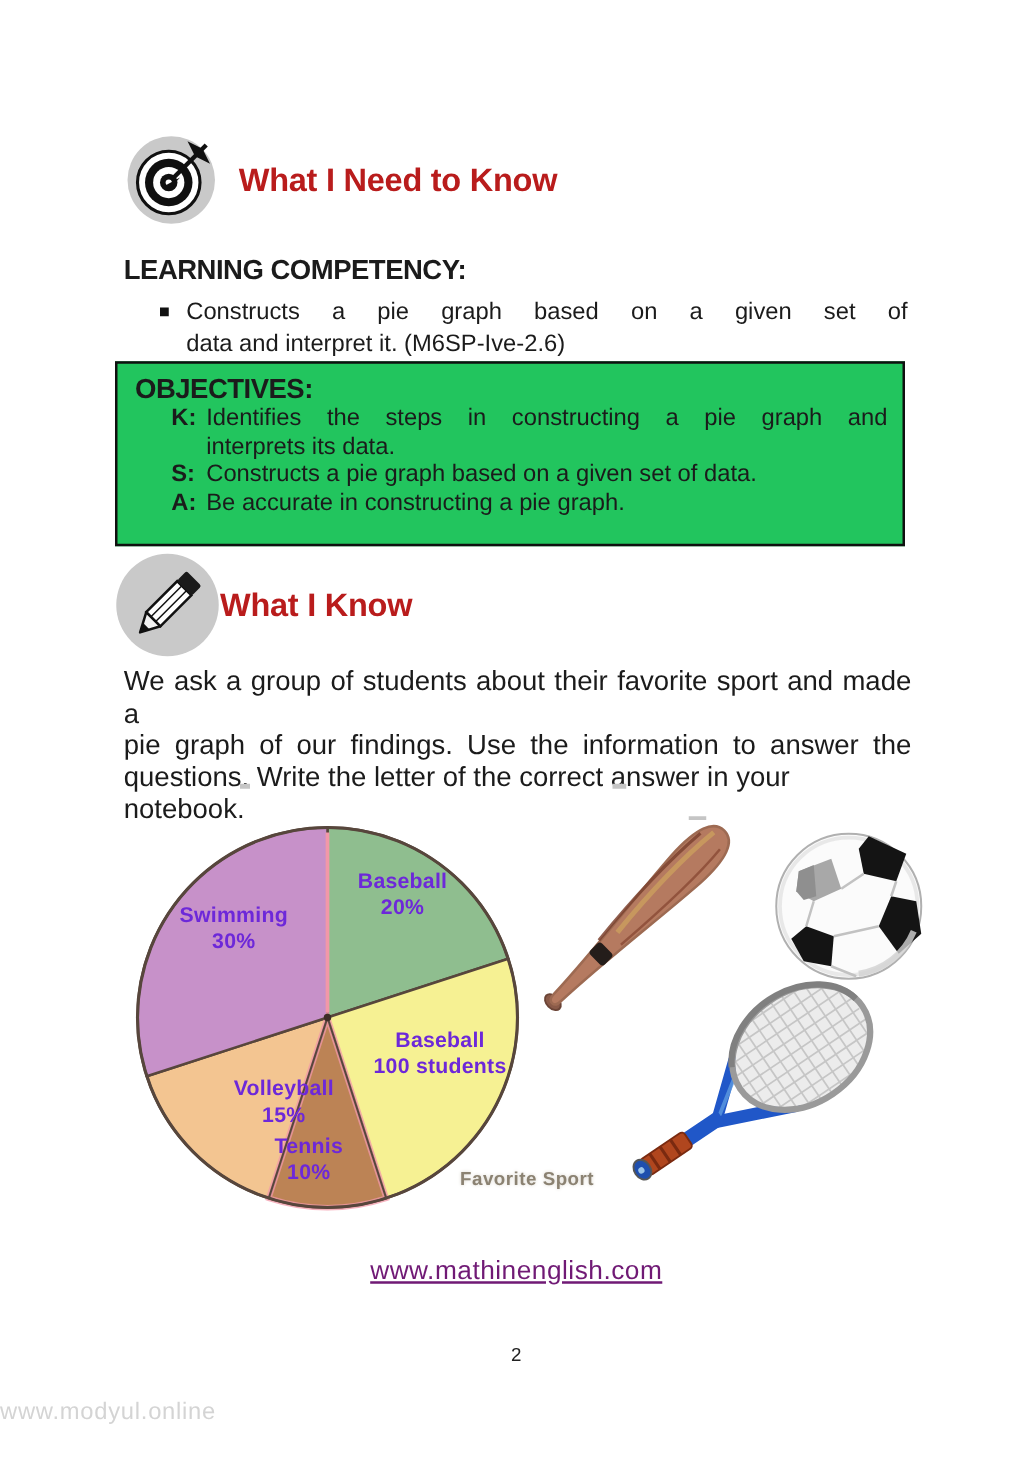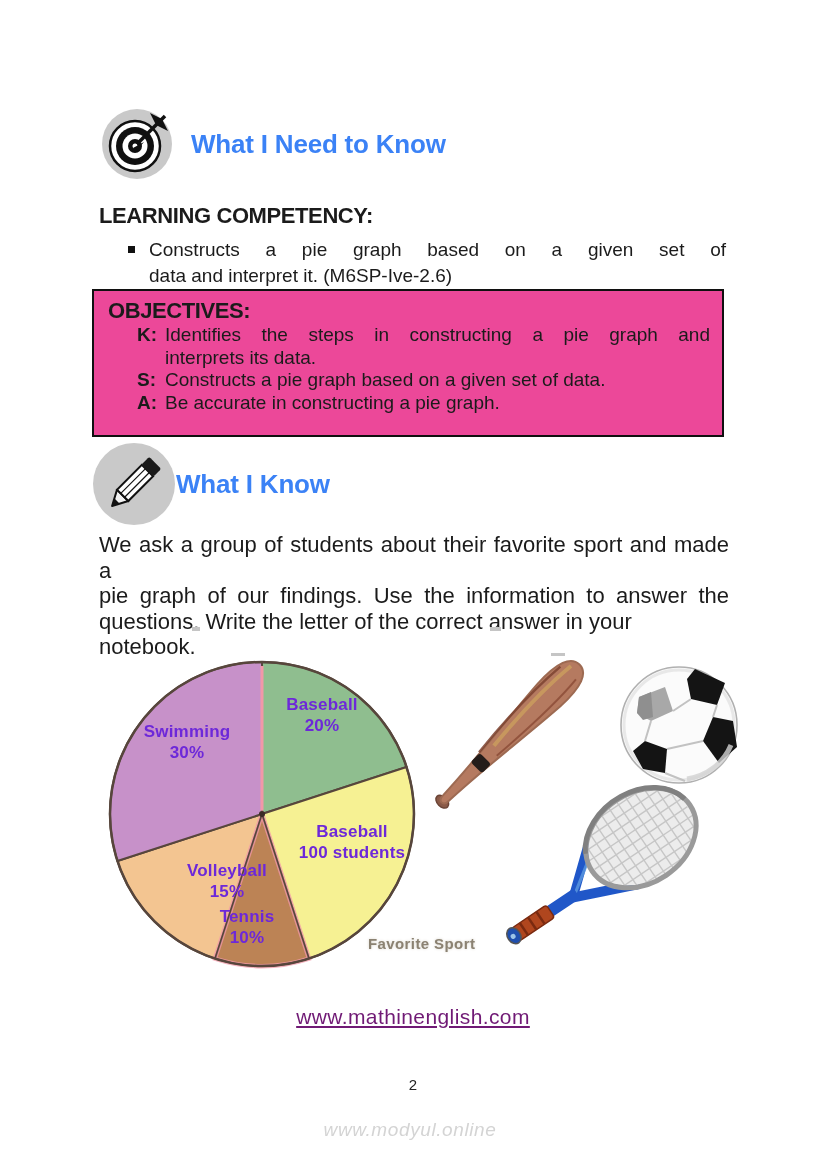--- a/index.html
+++ b/index.html
@@ -5,39 +5,39 @@
   * { margin:0; padding:0; box-sizing:border-box; }
   html,body { background:#ffffff; }
   body {
     width:826px; height:1169px; position:relative; overflow:hidden;
     font-family:"Liberation Sans", sans-serif; color:#1b1b1b;
   }
   .abs { position:absolute; }
 
   
   .sec-header { display:flex; align-items:center; }
-  .sec-title { font-size:26px; font-weight:700; letter-spacing:-0.2px; color:#3b82f6; }
+  .sec-title { font-size:26px; font-weight:700; letter-spacing:-0.2px; color:#b91c1c; }
   .badge { flex:none; display:block; }
   #header-1 { left:101px; top:108px; }
   #header-1 .sec-title { margin-left:18px; }
   #header-2 { left:92px; top:442px; }
   #header-2 .sec-title { }
 
   
   #lc-block { left:99px; top:203px; width:627px; }
   .lc-heading { font-size:22px; font-weight:700; letter-spacing:-0.4px; }
   .bullet-row { display:flex; margin-top:8px; }
   .sq-bullet { width:7px; height:7px; background:#111; margin:9px 14px 0 29px; flex:none; }
   .bullet-text { flex:1; font-size:19px; line-height:26px; }
   .line { display:block; }
   .jline { text-align:justify; text-align-last:justify; }
 
   
   #obj-box { left:92px; top:289px; width:632px; height:148px;
-             border:2px solid #101010; padding:7px 12px 8px 14px; background:#ec4899; }
+             border:2px solid #101010; padding:7px 12px 8px 14px; background:#22c55e; }
   .obj-heading { font-size:22px; font-weight:700; letter-spacing:-0.4px; }
   .obj-item { display:flex; margin-left:29px; font-size:19px; line-height:22.5px; }
   .obj-key { font-weight:700; width:28px; flex:none; }
   .obj-lines { flex:1; }
 
   
   #intro-para { left:99px; top:532px; width:630px; font-size:22px; line-height:25.5px; }
 
   
   #chart-svg { position:absolute; left:0; top:0; pointer-events:none; }
@@ -45,22 +45,22 @@
   .pie-label { position:absolute; transform:translate(-50%,-50%); text-align:center;
                font-weight:700; font-size:17px; line-height:1.22; color:#6d28d9; letter-spacing:.2px; }
   .chart-title { position:absolute; left:368px; top:935px; font-size:15px; font-weight:700;
                  color:#8b8272; letter-spacing:.4px; text-shadow:0 0 3px #d9d5cc; }
   .artifact { position:absolute; background:#c5c5c5; }
 
   
   .link-row { left:0; width:826px; top:1005px; text-align:center; }
   a.src-link { color:#701a75; font-size:21px; letter-spacing:.4px; text-decoration:underline; }
   .page-num { left:0; width:826px; top:1076px; text-align:center; font-size:15px; color:#222; }
-  .site-footer { left:0; width:820px; top:1119px; text-align:center; font-size:19px;
-                 color:#d4d4d4; letter-spacing:.6px;font-style:italic; }
+  .site-footer { left:0; width:820px; top:1119px; text-align:left; font-size:19px;
+                 color:#d4d4d4; letter-spacing:.6px; }
 </style>
 </head>
 <body>
 
 <div>
 
   <header id="header-1" class="abs sec-header">
     <svg class="badge" width="72" height="72" viewBox="-36 -36 72 72">
       <circle r="35" fill="#c9c9c9"></circle>
       <circle cx="-2" cy="2" r="25" fill="#ffffff" stroke="#101010" stroke-width="2.5"></circle>

